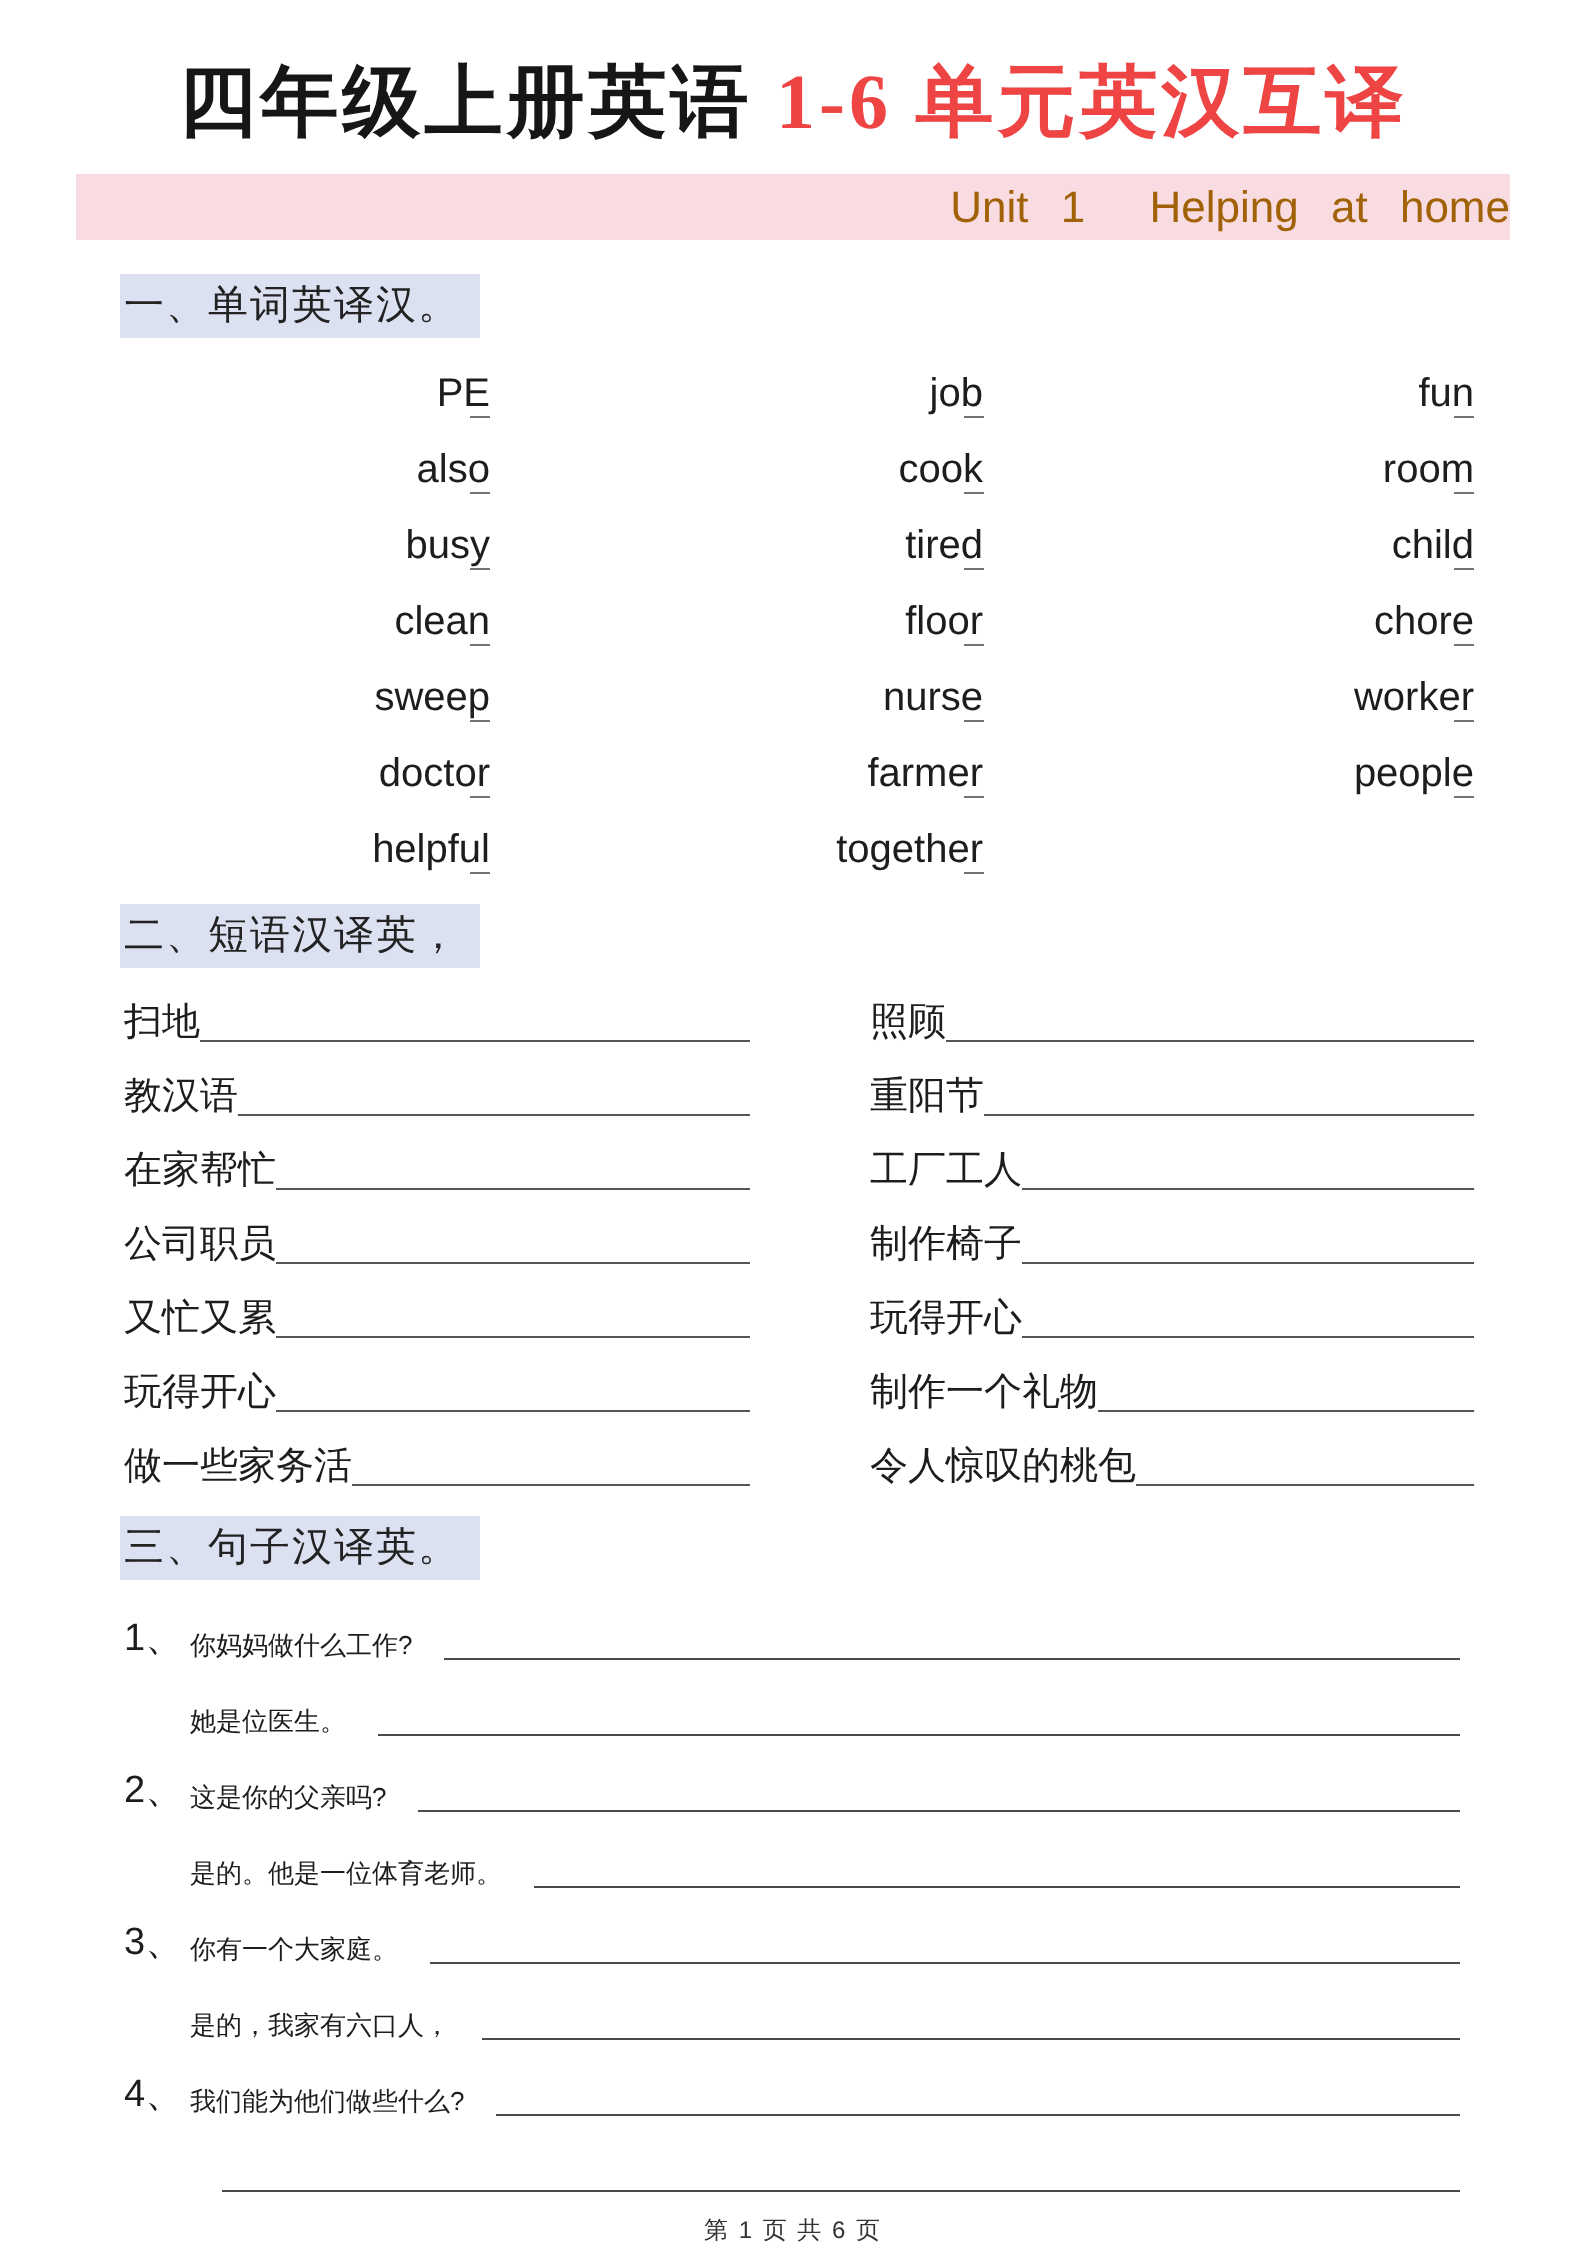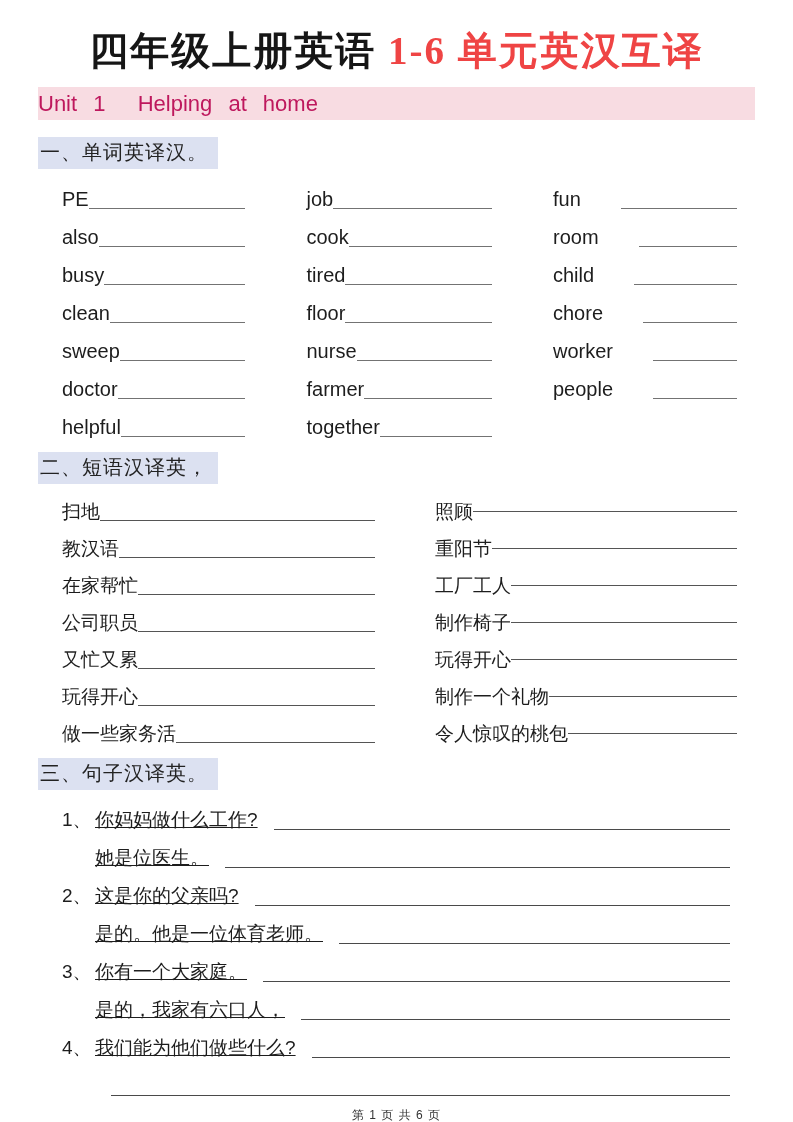--- a/index.html
+++ b/index.html
@@ -15,67 +15,67 @@
     margin:24px 30px 0;text-align:center;
     font-size:39px;font-weight:bold;letter-spacing:2px;
     font-family:"Liberation Serif","DejaVu Serif",serif;
     white-space:nowrap;color:#161616;
   }
   .title .red{color:#ef4444;}
 
   
   .banner{
     margin:9px 38px 0;height:33px;background:#f8dce2;
-    display:flex;align-items:center;justify-content:flex-start;
-    font-size:22px;color:#be185d;word-spacing:10px;white-space:pre;
-  }
-
-  
-  .sec-head-wrap{margin-left:38px;}
+    display:flex;align-items:center;justify-content:flex-end;
+    font-size:22px;color:#a16207;word-spacing:10px;white-space:pre;
+  }
+
+  
+  .sec-head-wrap{margin-left:60px;}
   .sec-head{
     display:inline-block;background:#dce1f1;color:#222;
     font-size:20px;padding:2px 10px 3px 2px;letter-spacing:1px;
   }
   .sh1{margin-top:17px;}
   .sh2{margin-top:9px;}
   .sh3{margin-top:9px;}
 
   
   .words{margin:8px 56px 0 62px;}
   .word-row{
     display:flex;justify-content:space-between;
     height:38px;align-items:flex-end;box-sizing:border-box;padding-bottom:5px;
   }
-  .word-cell{display:flex;align-items:flex-end;}
+  .word-cell{display:flex;align-items:flex-end;flex-direction:column;}
   .wc1{width:183px;}
   .wc2{width:185px;text-align:center;}
-  .wc3{width:184px;gap:40px;}
+  .wc3{width:184px;}
   .w-label{font-size:20px;line-height:1.05;white-space:nowrap;}
   .blank{flex:1;border-bottom:1.6px solid #737373;margin-bottom:1px;min-width:10px;}
 
   
   .phrases{margin:6px 56px 0 62px;}
   .phrase-row{
     display:flex;justify-content:space-between;
     height:37px;align-items:flex-end;box-sizing:border-box;padding-bottom:5px;
   }
   .phrase-cell{display:flex;align-items:flex-end;}
   .pc1{width:313px;}
-  .pc2{width:302px;align-items:center;}
+  .pc2{width:302px;}
   .p-label{font-size:19px;line-height:1.05;white-space:nowrap;}
   .phrase-cell .blank{border-bottom:1.5px solid #555;}
 
   
   .sentences{margin:8px 63px 0 62px;}
   .sent-line{
     display:flex;align-items:flex-end;height:38px;
     box-sizing:border-box;padding-bottom:6px;
   }
   .s-num{width:33px;font-size:19px;line-height:1.05;flex:none;}
-  .s-text{font-size:19px;line-height:1.05;white-space:pre;text-decoration:underline;}
+  .s-text{font-size:13px;line-height:1.05;white-space:pre;}
   .s-blank{flex:1;border-bottom:1.6px solid #4a4a4a;margin:0 0 0 16px;min-width:40px;}
 
   
   .footer{
     position:absolute;left:0;right:0;bottom:22px;text-align:center;
     font-size:12px;color:#333;letter-spacing:1px;
   }
 </style>
 </head>
 <body>

